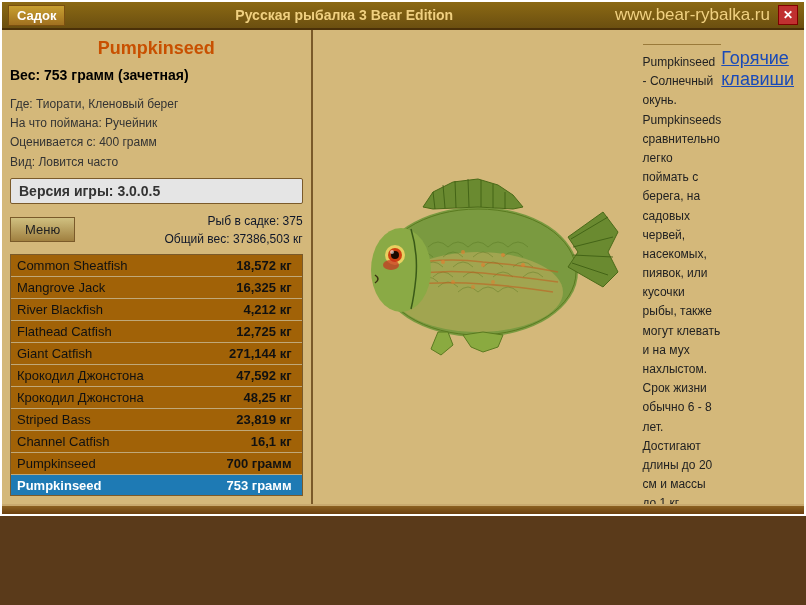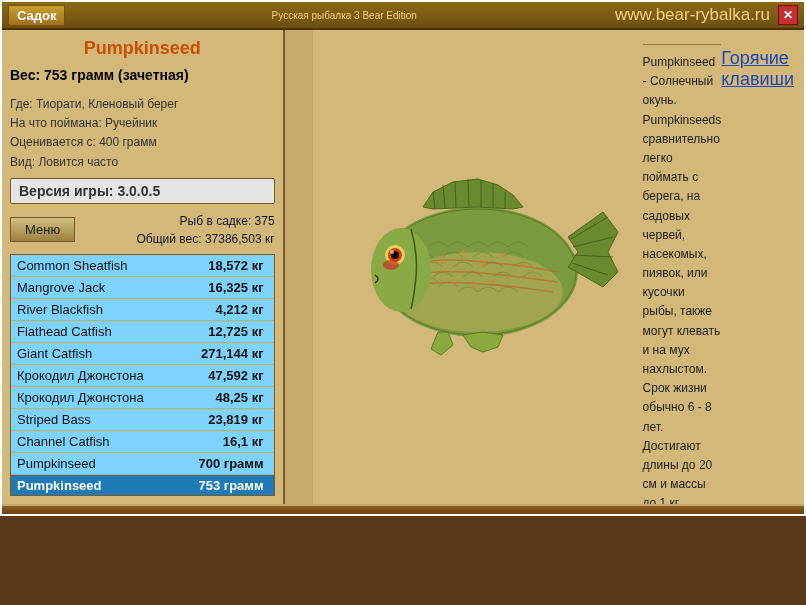--- a/index.html
+++ b/index.html
@@ -35,22 +35,22 @@
       border: 1px solid #7a5010;
       color: #fff;
       padding: 2px 8px;
       font-size: 13px;
       font-weight: bold;
       cursor: pointer;
       margin-right: 8px;
     }
     .title-bar-text {
       color: #f0d080;
-      font-size: 10px;
-      font-weight: normal;
+      font-size: 14px;
+      font-weight: bold;
       flex: 1;
       text-align: center;
     }
     .title-bar-url {
       color: #f0d080;
       font-size: 17px;
       margin-right: 8px;
     }
     .close-btn {
       background: #c03030;
@@ -64,21 +64,20 @@
       cursor: pointer;
       font-weight: bold;
       font-size: 12px;
     }
 
     
     .content-area {
       display: flex;
       flex: 1;
       overflow: hidden;
-      gap: 28px;
     }
 
     
     .left-panel {
       width: 365px;
       background: #d4b87a;
       border-right: 2px solid #7a5a2a;
       display: flex;
       flex-direction: column;
       padding: 8px;
@@ -132,21 +131,21 @@
     .stats-text {
       text-align: right;
       font-size: 12px;
       color: #0f172a;
       line-height: 1.5;
     }
 
     
     .fish-list-container {
       flex: 1;
-      background: #7dd3fc;
+      background: #a16207;
       border: 1px solid #7a5a2a;
       overflow: hidden;
       position: relative;
     }
     .fish-list {
       width: 100%;
       height: 100%;
       overflow-y: scroll;
       overflow-x: hidden;
     }

